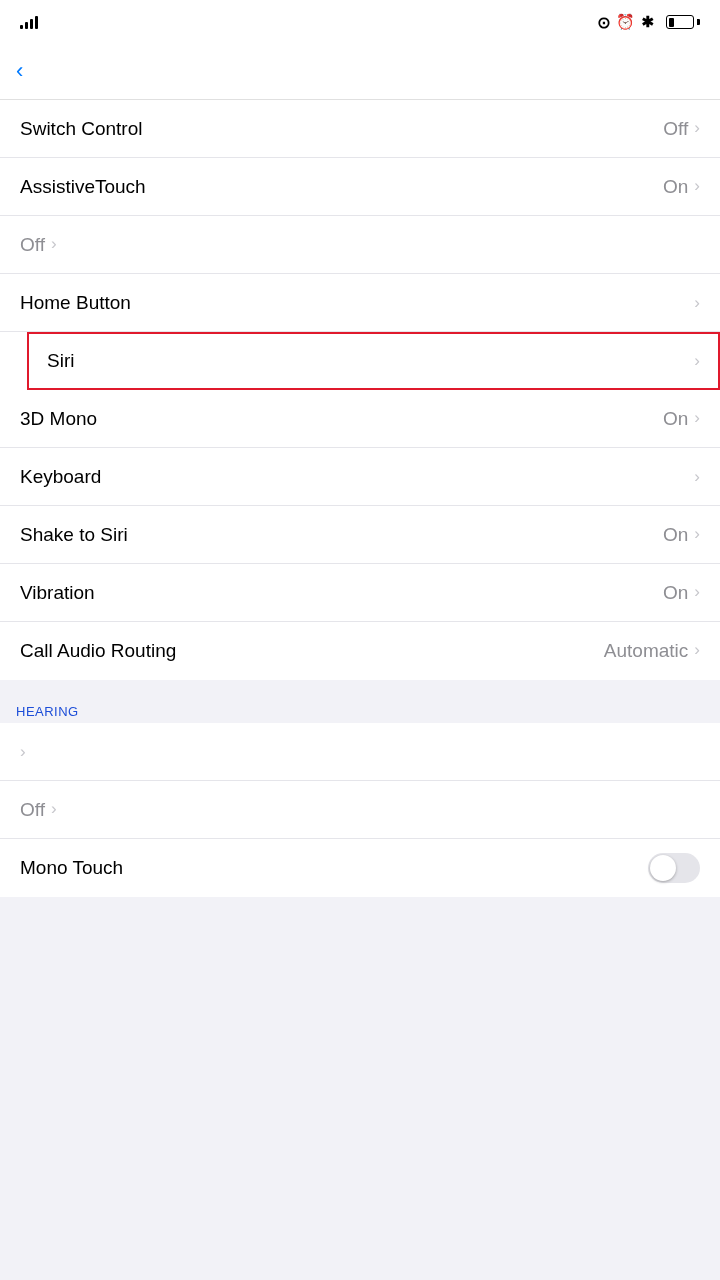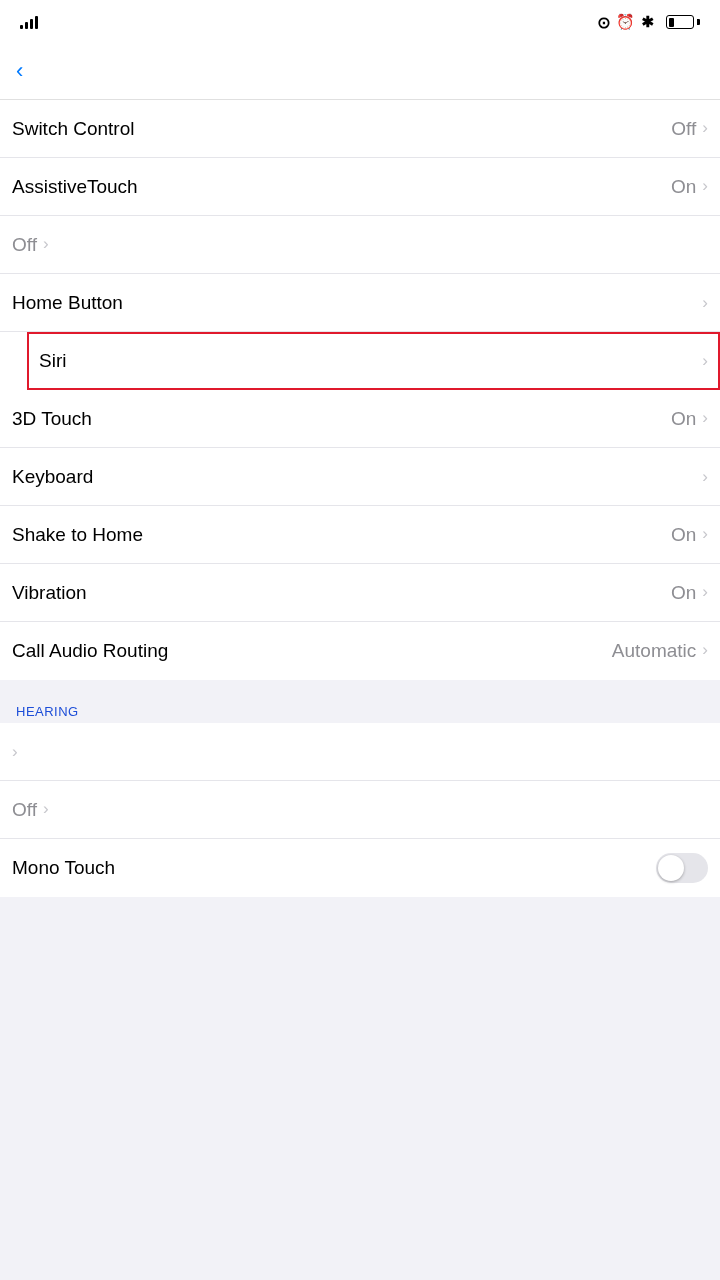--- a/index.html
+++ b/index.html
@@ -131,21 +131,21 @@
     }
 
     
     .settings-group {
       background: #fff;
     }
     .settings-row {
       display: flex;
       align-items: center;
       justify-content: space-between;
-      padding: 0 12px;
+      padding: 0 20px;
       height: 58px;
       border-bottom: 1px solid #e5e5ea;
       background: #fff;
       cursor: pointer;
       position: relative;
     }
     .settings-row:last-child {
       border-bottom: none;
     }
     .settings-row.highlighted {
@@ -259,34 +259,34 @@
           <span class="chevron">›</span>
         </div>
       </div>
       <div class="settings-row highlighted">
         <span class="row-label">Siri</span>
         <div class="row-right">
           <span class="chevron">›</span>
         </div>
       </div>
       <div class="settings-row">
-        <span class="row-label">3D Touch</span>
+        <span class="row-label">3D Mono</span>
         <div class="row-right">
           <span>On</span>
           <span class="chevron">›</span>
         </div>
       </div>
       <div class="settings-row">
         <span class="row-label">Keyboard</span>
         <div class="row-right">
           <span class="chevron">›</span>
         </div>
       </div>
       <div class="settings-row">
-        <span class="row-label">Shake to Home</span>
+        <span class="row-label">Shake to Siri</span>
         <div class="row-right">
           <span>On</span>
           <span class="chevron">›</span>
         </div>
       </div>
       <div class="settings-row">
         <span class="row-label">Vibration</span>
         <div class="row-right">
           <span>On</span>
           <span class="chevron">›</span>

